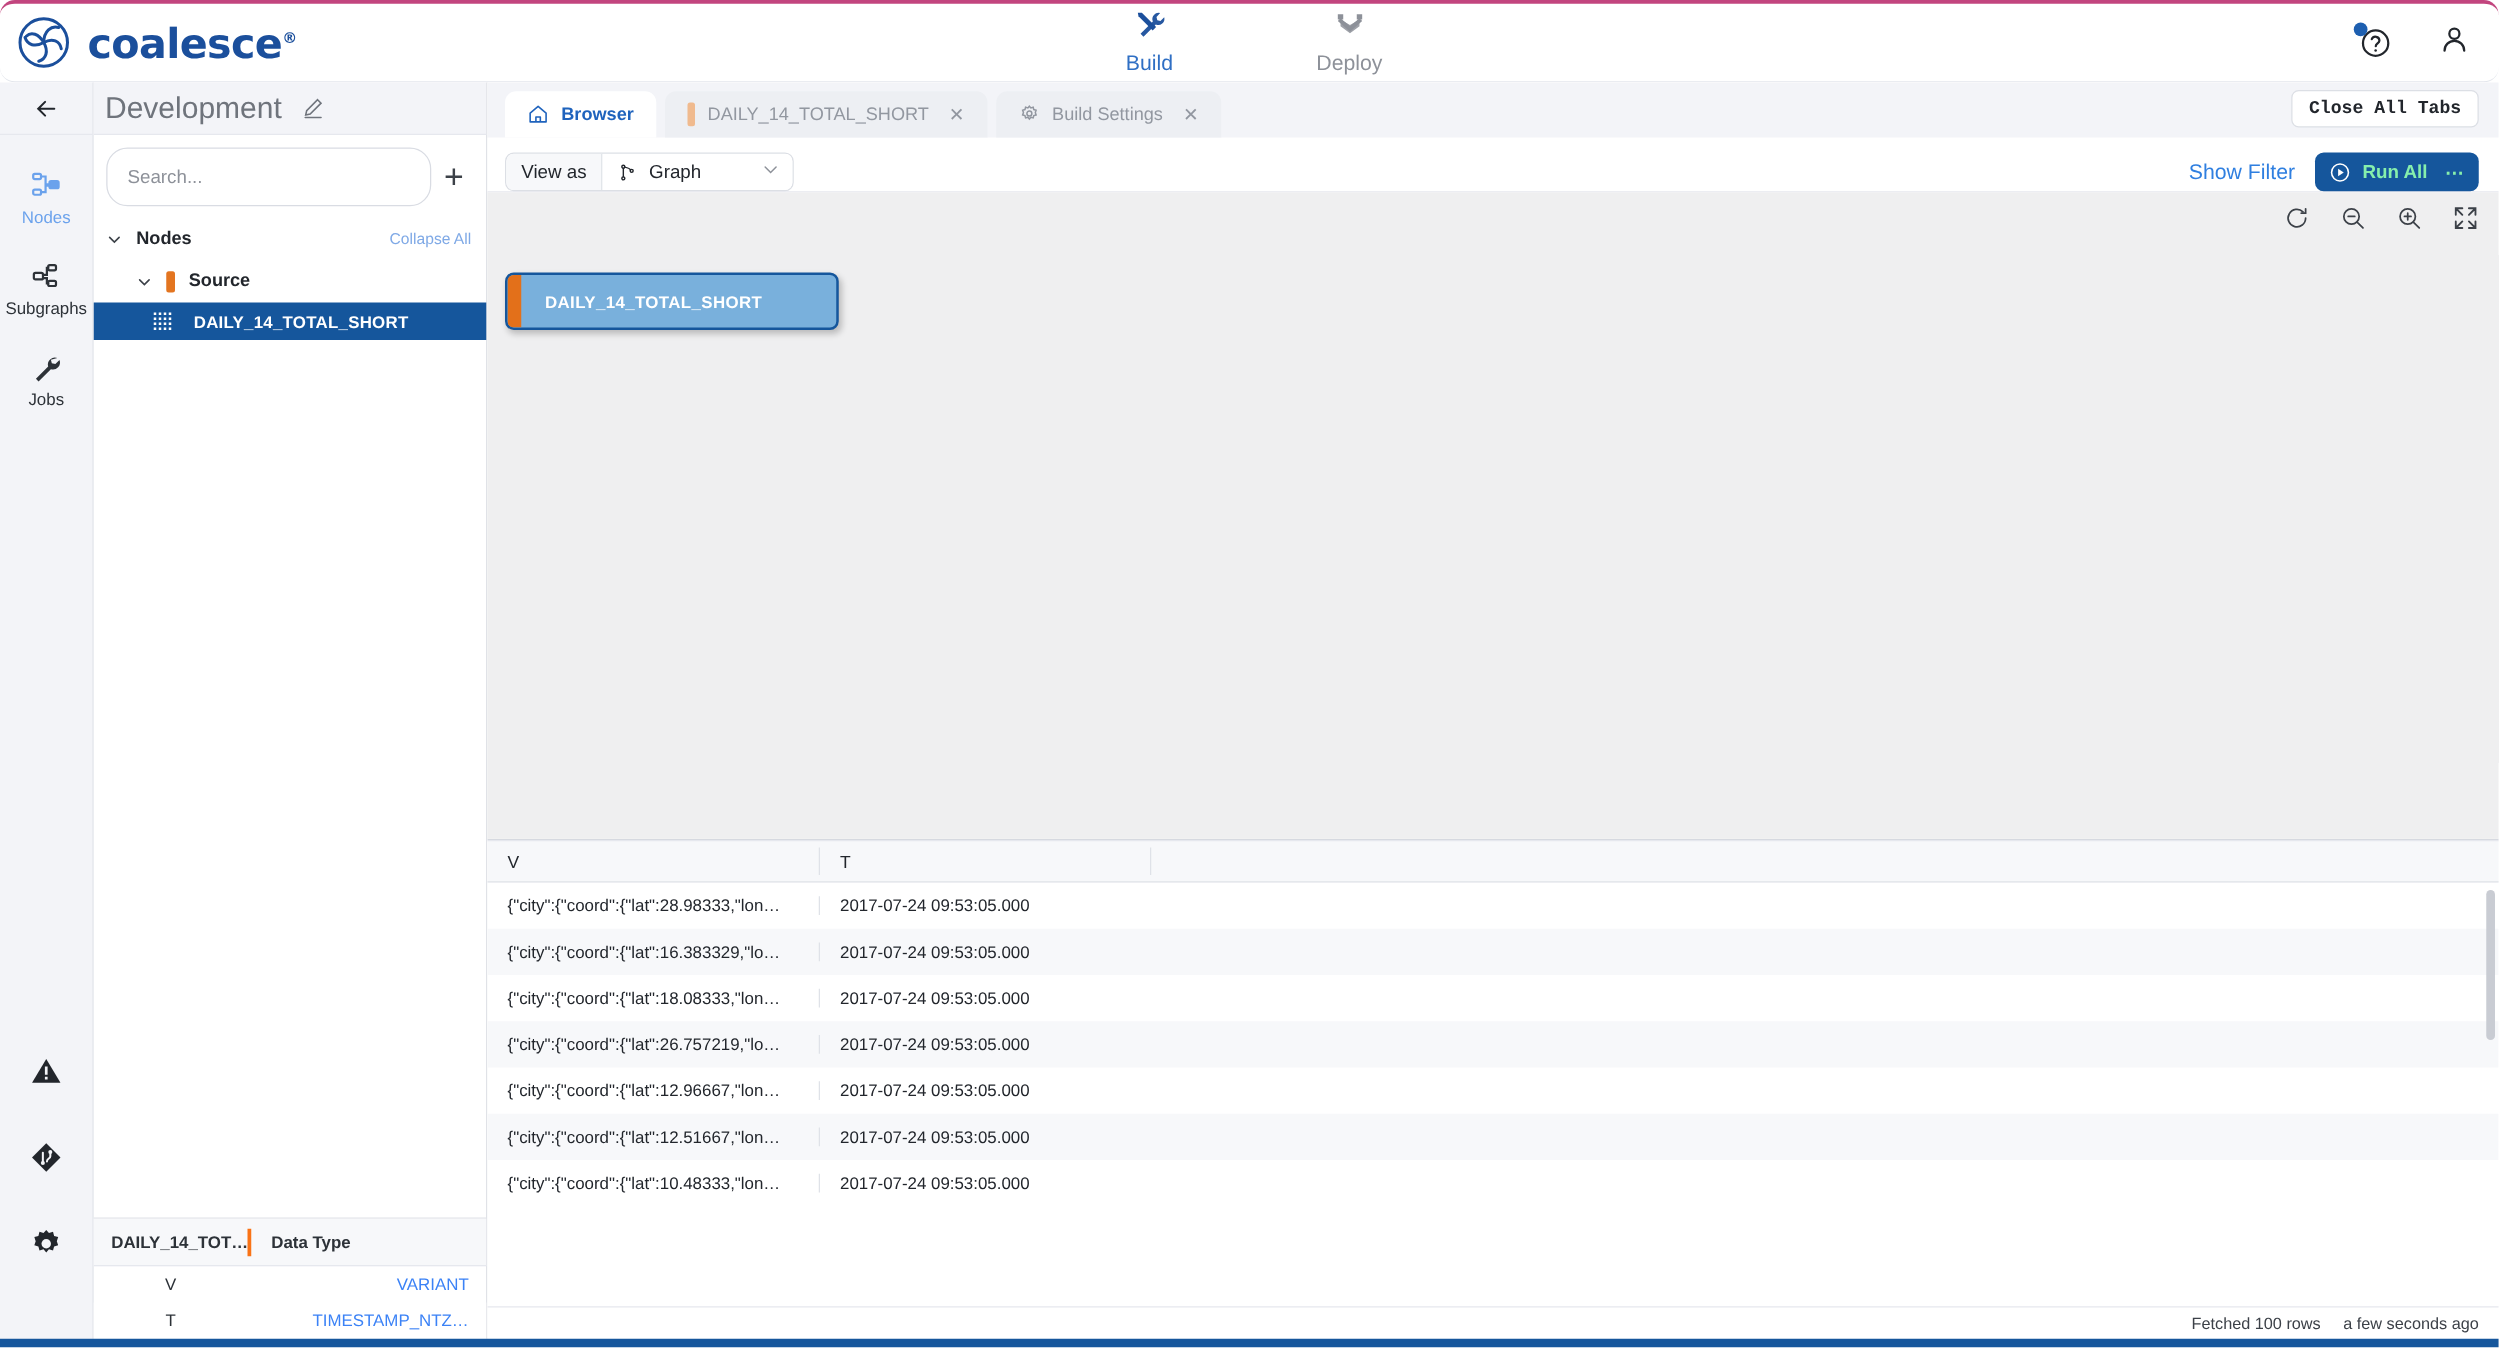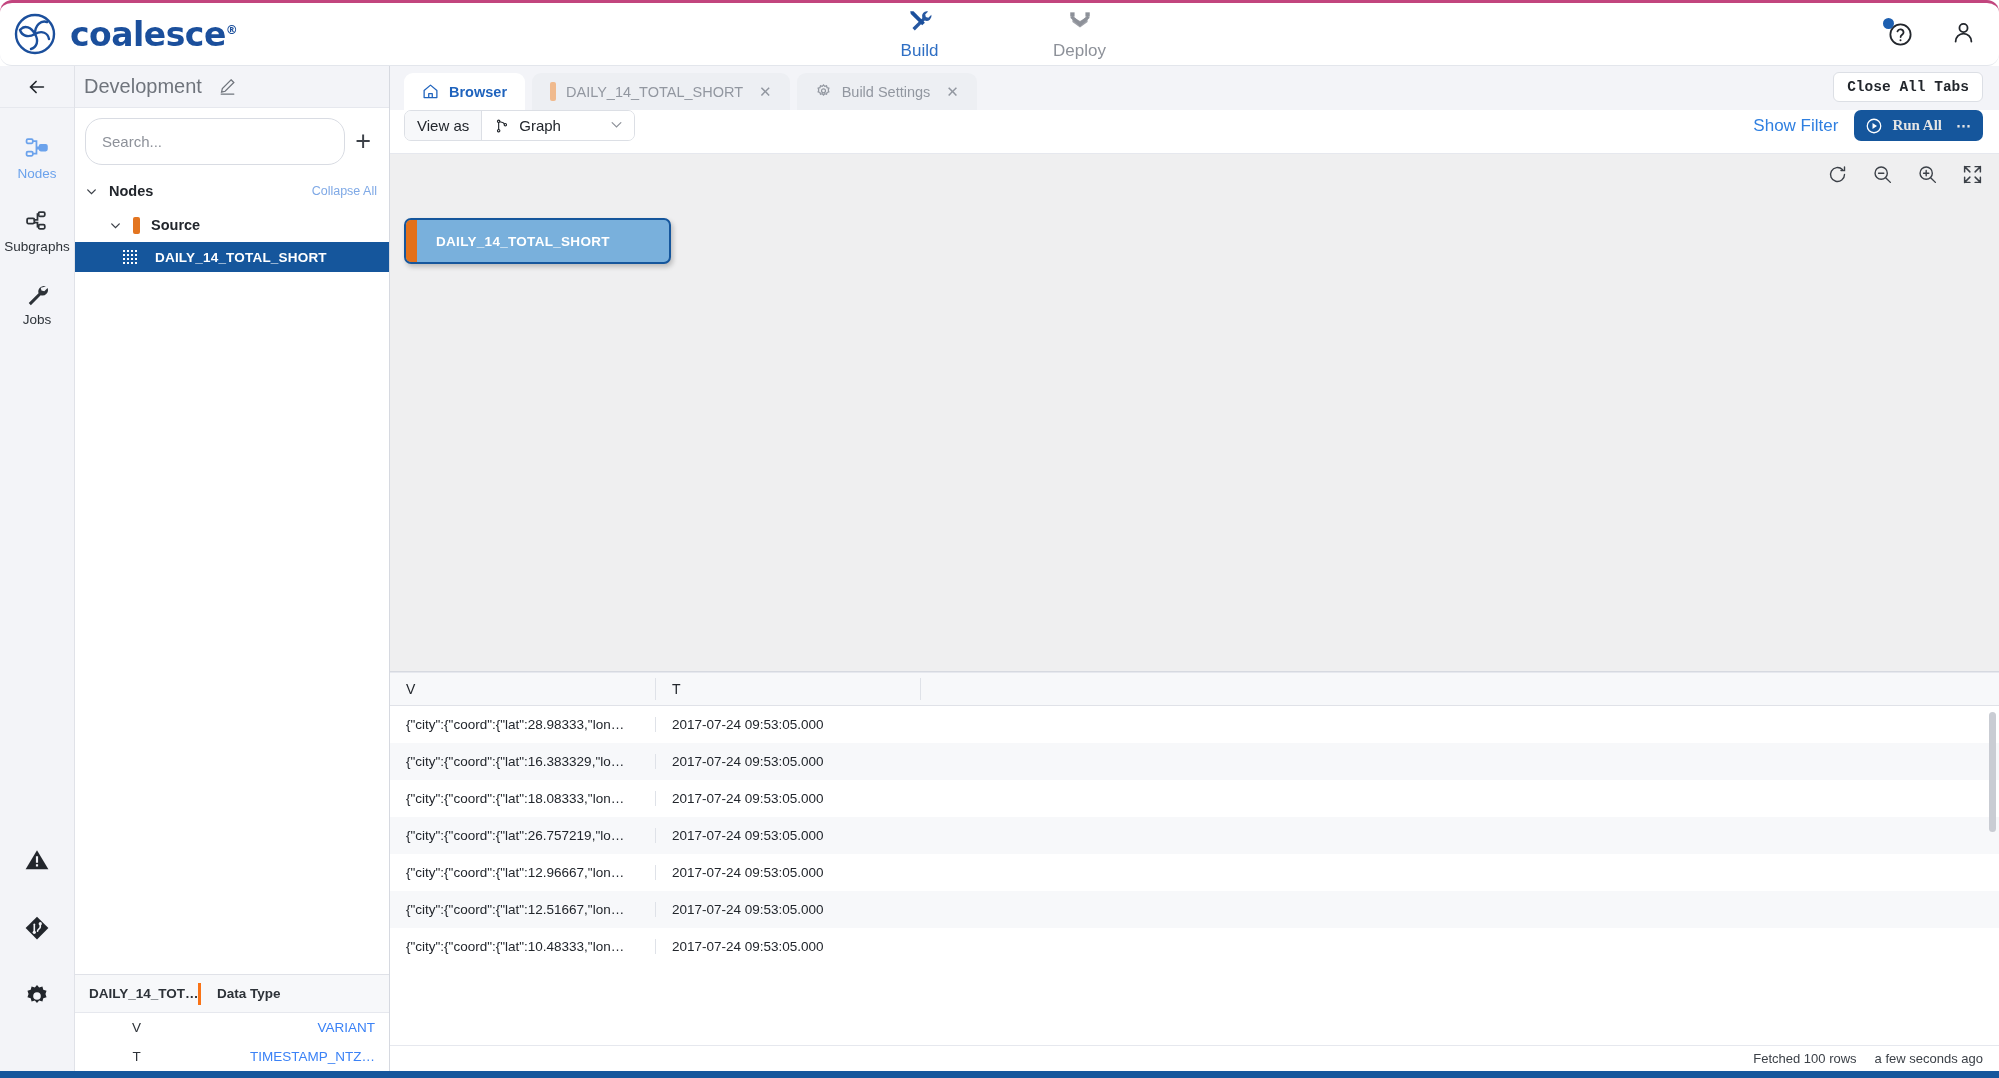--- a/index.html
+++ b/index.html
@@ -50,21 +50,21 @@
   .rail-item .rlbl { font-size: 13.5px; color: #2d3238; }
   .rail-item.active .rlbl { color: #6ba2ec; }
   .rail-bottom { margin-top: auto; display: flex; flex-direction: column; gap: 38px; align-items: center; padding-bottom: 58px; }
   .rail-bottom-item { cursor: pointer; }
 
   
   .browser { width: 315px; min-width: 315px; background: #ffffff; display: flex; flex-direction: column;
              border-right: 1px solid #d6d9e0; }
   .browser-head { height: 42px; display: flex; align-items: center; gap: 16px; padding-left: 9px;
                   background: #f3f4f8; border-bottom: 1px solid #e6e8ee; }
-  .browser-title { font-size: 20px; color: #6f747c; }
+  .browser-title { font-size: 24px; color: #6f747c; }
   .pencil { cursor: pointer; display: flex; }
 
   .search-row { display: flex; align-items: center; gap: 10px; padding: 10px 14px 9px 10px; }
   .search-box { flex: 1; height: 47px; border: 1px solid #d9dce3; border-radius: 17px; padding: 0 16px;
                 font-size: 15px; color: #6b7079; font-family: "Liberation Sans", sans-serif; outline: none; }
   .search-box::placeholder { color: #8d9199; }
   .plus-btn { font-size: 27px; color: #3c4148; cursor: pointer; line-height: 1; font-weight: 300; padding-right: 4px;}
 
   .tree-row { display: flex; align-items: center; height: 34px; font-size: 14.5px; cursor: pointer; }
   .tree-nodes { padding-left: 10px; color: #22262c; font-weight: bold; justify-content: space-between; padding-right: 12px; }
@@ -99,33 +99,33 @@
          border-radius: 9px 9px 0 0; font-size: 14.5px; cursor: pointer; margin-right: 7px; }
   .tab.active { background: #ffffff; color: #1f63bd; font-weight: bold; }
   .tab.inactive { background: #edeff3; color: #9297a0; }
   .tab .tmark { width: 6px; height: 19px; background: #f0ba8e; border-radius: 2px; }
   .tab .tclose { font-size: 15px; color: #9297a0; margin-left: 6px; cursor: pointer; }
   .close-all { position: absolute; right: 16px; top: 6px; height: 30px; padding: 0 13px;
                background: #ffffff; border: 1px solid #dcdfe5; border-radius: 6px;
                font-size: 14.5px; font-weight: bold; color: #22262c; display: flex; align-items: center;
                cursor: pointer; font-family: Liberation Mono, monospace; }
 
-  .toolbar { height: 44px; min-height: 44px; background: #ffffff; display: flex; align-items: flex-start;
+  .toolbar { height: 44px; min-height: 44px; background: #ffffff; display: flex; align-items: flex-end;
              padding: 0 16px 0 14px; border-bottom: 1px solid #e6e8ee; }
   .viewas { display: flex; height: 31px; border: 1px solid #dcdfe5; border-radius: 7px; overflow: hidden; }
   .viewas-lbl { display: flex; align-items: center; padding: 0 12px; font-size: 15px; color: #22262c;
                 background: #f7f8fa; border-right: 1px solid #dcdfe5; }
   .viewas-val { display: flex; align-items: center; gap: 9px; padding: 0 10px 0 12px; font-size: 15px;
                 color: #22262c; background: #ffffff; width: 152px; cursor: pointer; }
   .viewas-val .chev { margin-left: auto; color: #8d9199; }
   .tb-right { margin-left: auto; display: flex; align-items: center; gap: 16px; }
   .show-filter { font-size: 17px; color: #2f7fe0; cursor: pointer; }
-  .run-all { height: 31px; background: #15569c; color: #e5e5e5; border-radius: 7px; display: flex;
+  .run-all { height: 31px; background: #15569c; color: #86efac; border-radius: 7px; display: flex;
              align-items: center; gap: 9px; padding: 0 11px 0 11px; font-size: 15px; font-weight: bold;
-             cursor: pointer; font-family: Liberation Serif, serif; }
+             cursor: pointer; }
   .run-all .dots { font-size: 15px; margin-left: 5px; letter-spacing: 1px; }
 
   .canvas { flex: 1; position: relative; background: #efeff0; min-height: 0; }
   .canvas-ctrls { position: absolute; right: 16px; top: 10px; display: flex; gap: 24px; }
   .canvas-ctrls div { cursor: pointer; display: flex; }
   .gnode { position: absolute; left: 14px; top: 64px; width: 267px; height: 46px;
            background: #79b0dc; border: 2px solid #15569c; border-radius: 7px; display: flex;
            align-items: center; overflow: hidden; box-shadow: 2px 3px 5px rgba(0,0,0,0.22); cursor: pointer; }
   .gnode .gmark { width: 11px; height: 100%; background: #e3701a; }
   .gnode .glbl { font-size: 13.5px; font-weight: bold; color: #ffffff; padding-left: 19px; letter-spacing: 0.3px; }

